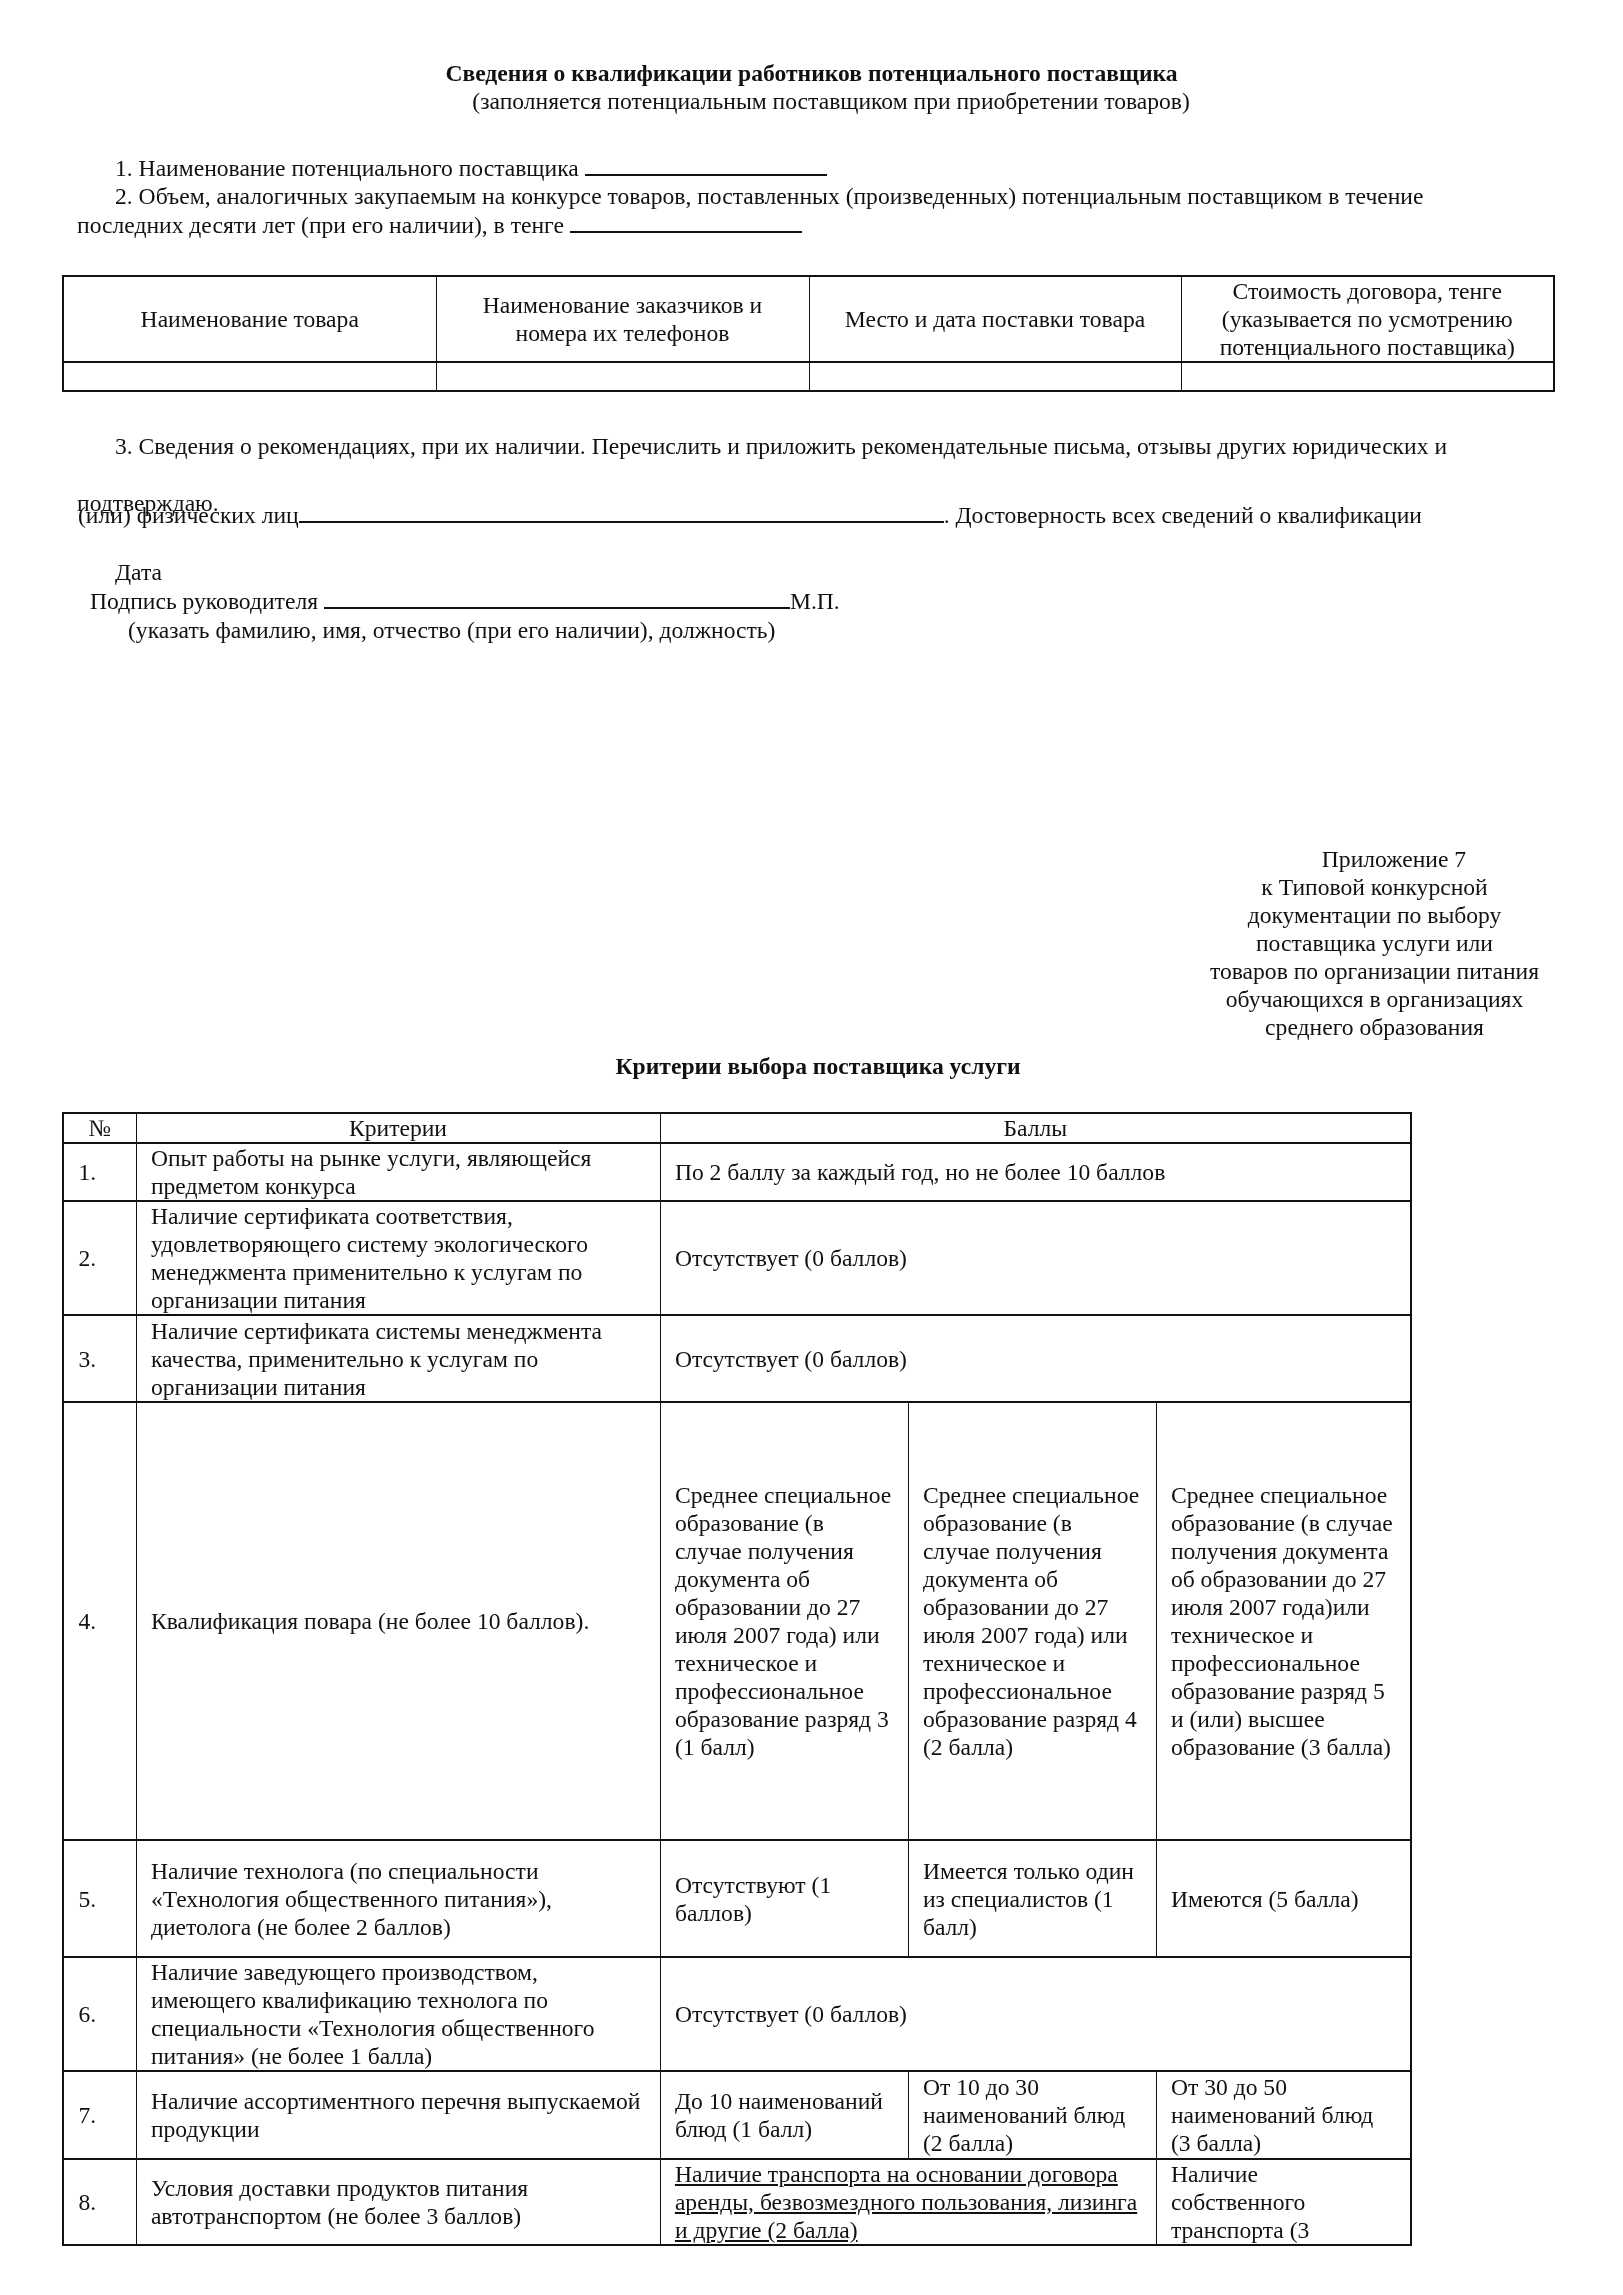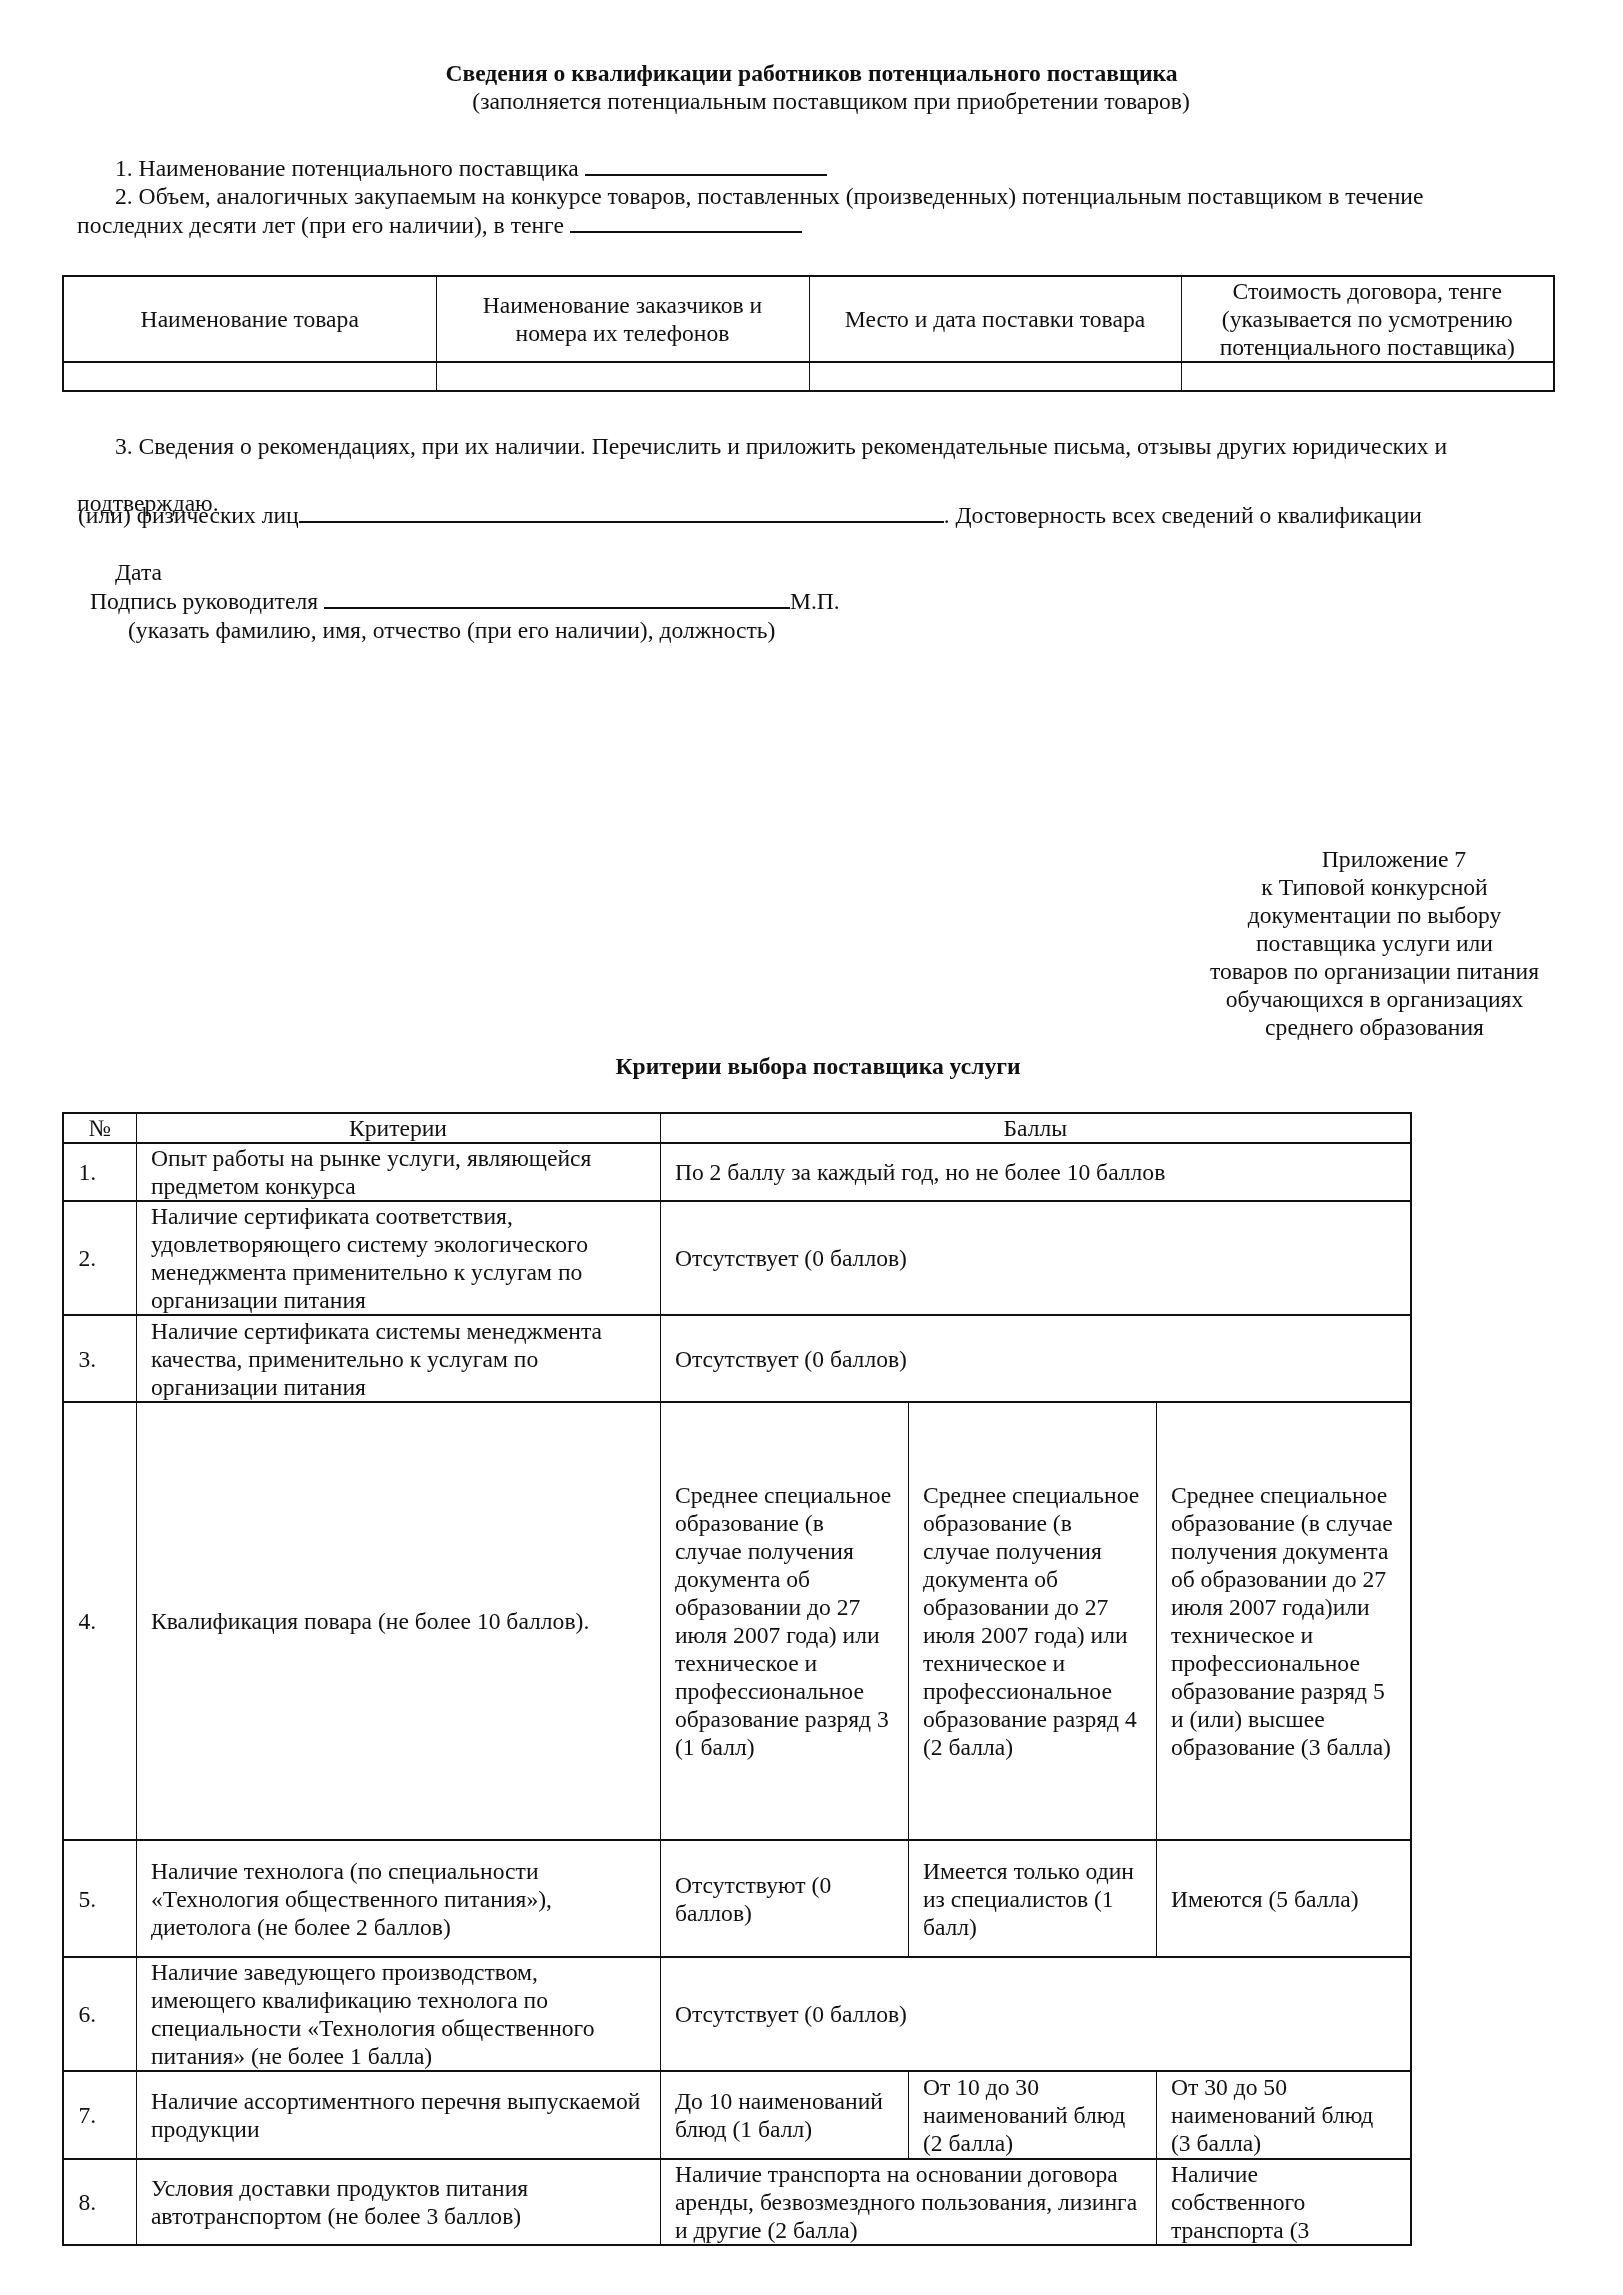--- a/index.html
+++ b/index.html
@@ -112,37 +112,37 @@
   <tr style="height:438px; border-top:2.6px solid #111;">
     <td class="num">4.</td>
     <td>Квалификация повара (не более 10 баллов).</td>
     <td>Среднее специальное образование (в случае получения документа об образовании до 27 июля 2007 года) или техническое и профессиональное образование разряд 3 (1 балл)</td>
     <td>Среднее специальное образование (в случае получения документа об образовании до 27 июля 2007 года) или техническое и профессиональное образование разряд 4 (2 балла)</td>
     <td>Среднее специальное образование (в случае получения документа об образовании до 27 июля 2007 года)или техническое и профессиональное образование разряд 5 и (или) высшее образование (3 балла)</td>
   </tr>
   <tr style="height:117px; border-top:2.6px solid #111;">
     <td class="num">5.</td>
     <td>Наличие технолога (по специальности «Технология общественного питания»), диетолога (не более 2 баллов)</td>
-    <td>Отсутствуют (0 баллов)</td>
+    <td>Отсутствуют (1 баллов)</td>
     <td>Имеется только один из специалистов (1 балл)</td>
     <td>Имеются (5 балла)</td>
   </tr>
   <tr style="height:113px; border-top:2.6px solid #111;">
     <td class="num">6.</td>
     <td>Наличие заведующего производством, имеющего квалификацию технолога по специальности «Технология общественного питания» (не более 1 балла)</td>
     <td colspan="3">Отсутствует (0 баллов)</td>
   </tr>
   <tr style="height:88px; border-top:2.6px solid #111;">
     <td class="num">7.</td>
     <td>Наличие ассортиментного перечня выпускаемой продукции</td>
     <td>До 10 наименований блюд (1 балл)</td>
     <td>От 10 до 30 наименований блюд (2 балла)</td>
     <td>От 30 до 50 наименований блюд (3 балла)</td>
   </tr>
   <tr style="height:85px; border-top:2.6px solid #111;">
     <td class="num">8.</td>
     <td>Условия доставки продуктов питания автотранспортом (не более 3 баллов)</td>
-    <td colspan="2" style="vertical-align:top;">Наличие транспорта на основании договора аренды, безвозмездного пользования, лизинга и другие (2 балла)</td>
+    <td colspan="2" style="vertical-align:top;text-decoration:underline;">Наличие транспорта на основании договора аренды, безвозмездного пользования, лизинга и другие (2 балла)</td>
     <td style="vertical-align:top;margin-left:12px;">Наличие собственного транспорта (3</td>
   </tr>
 </tbody>
   </table>
 
 
 </body></html>

